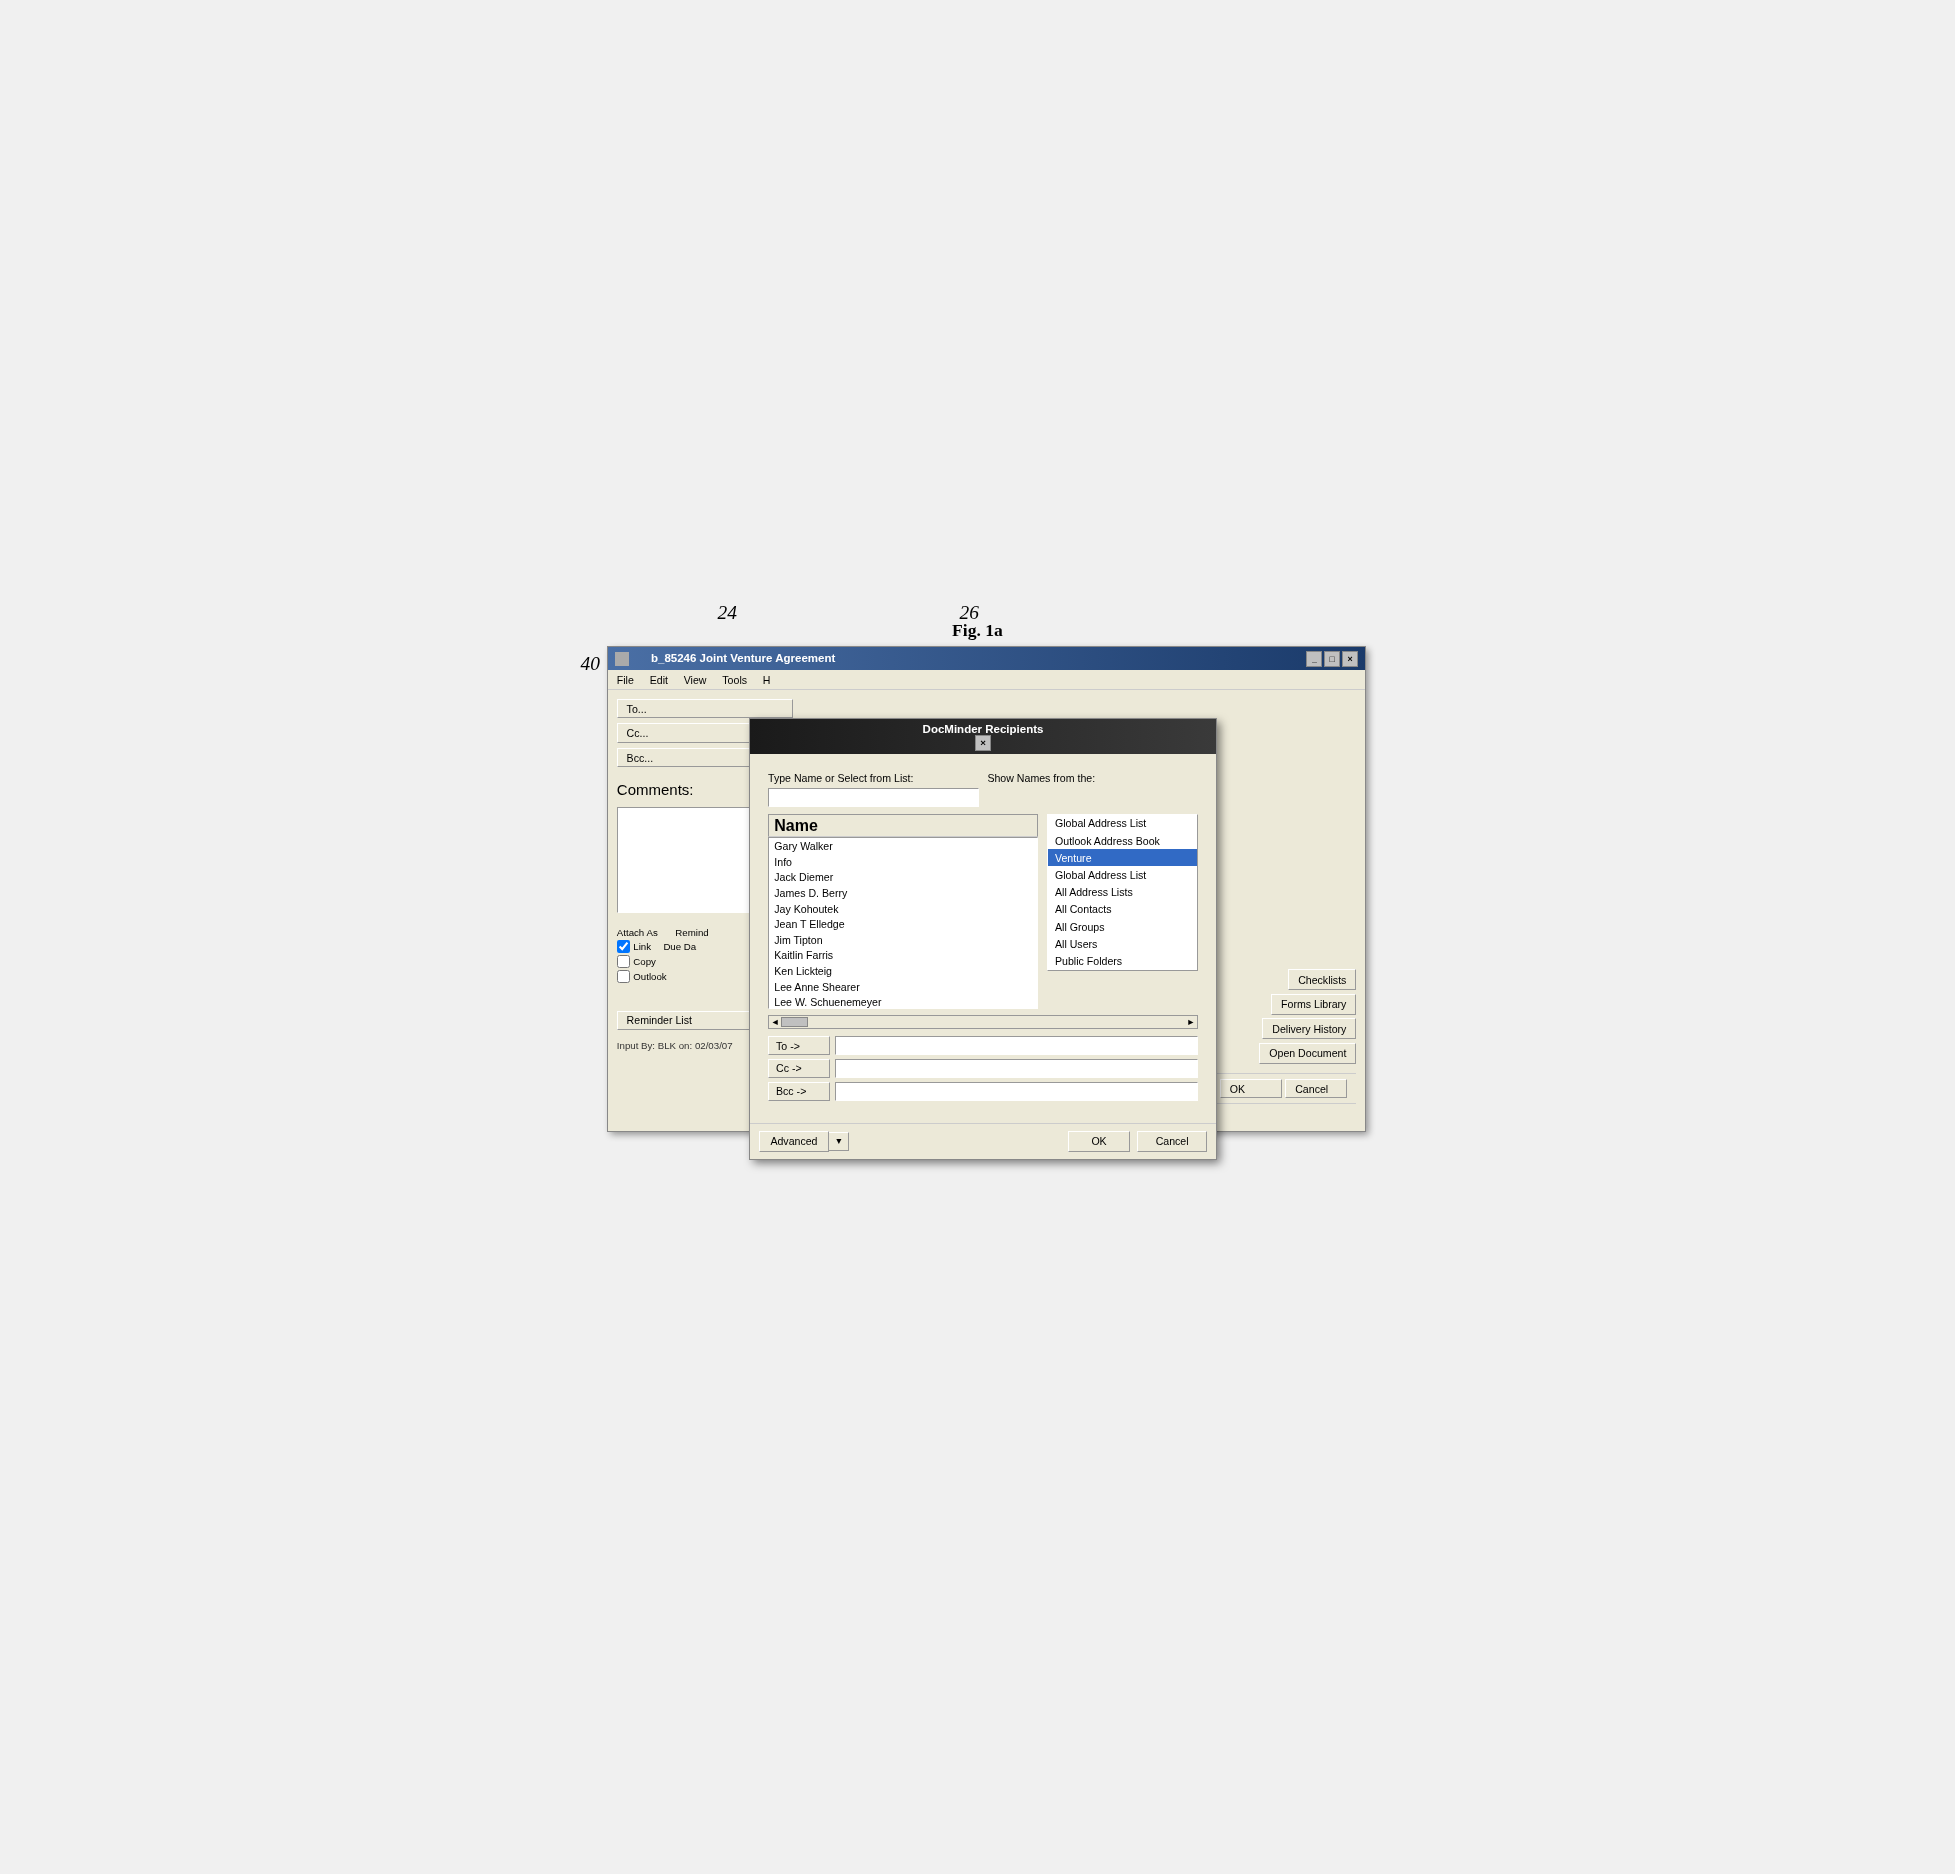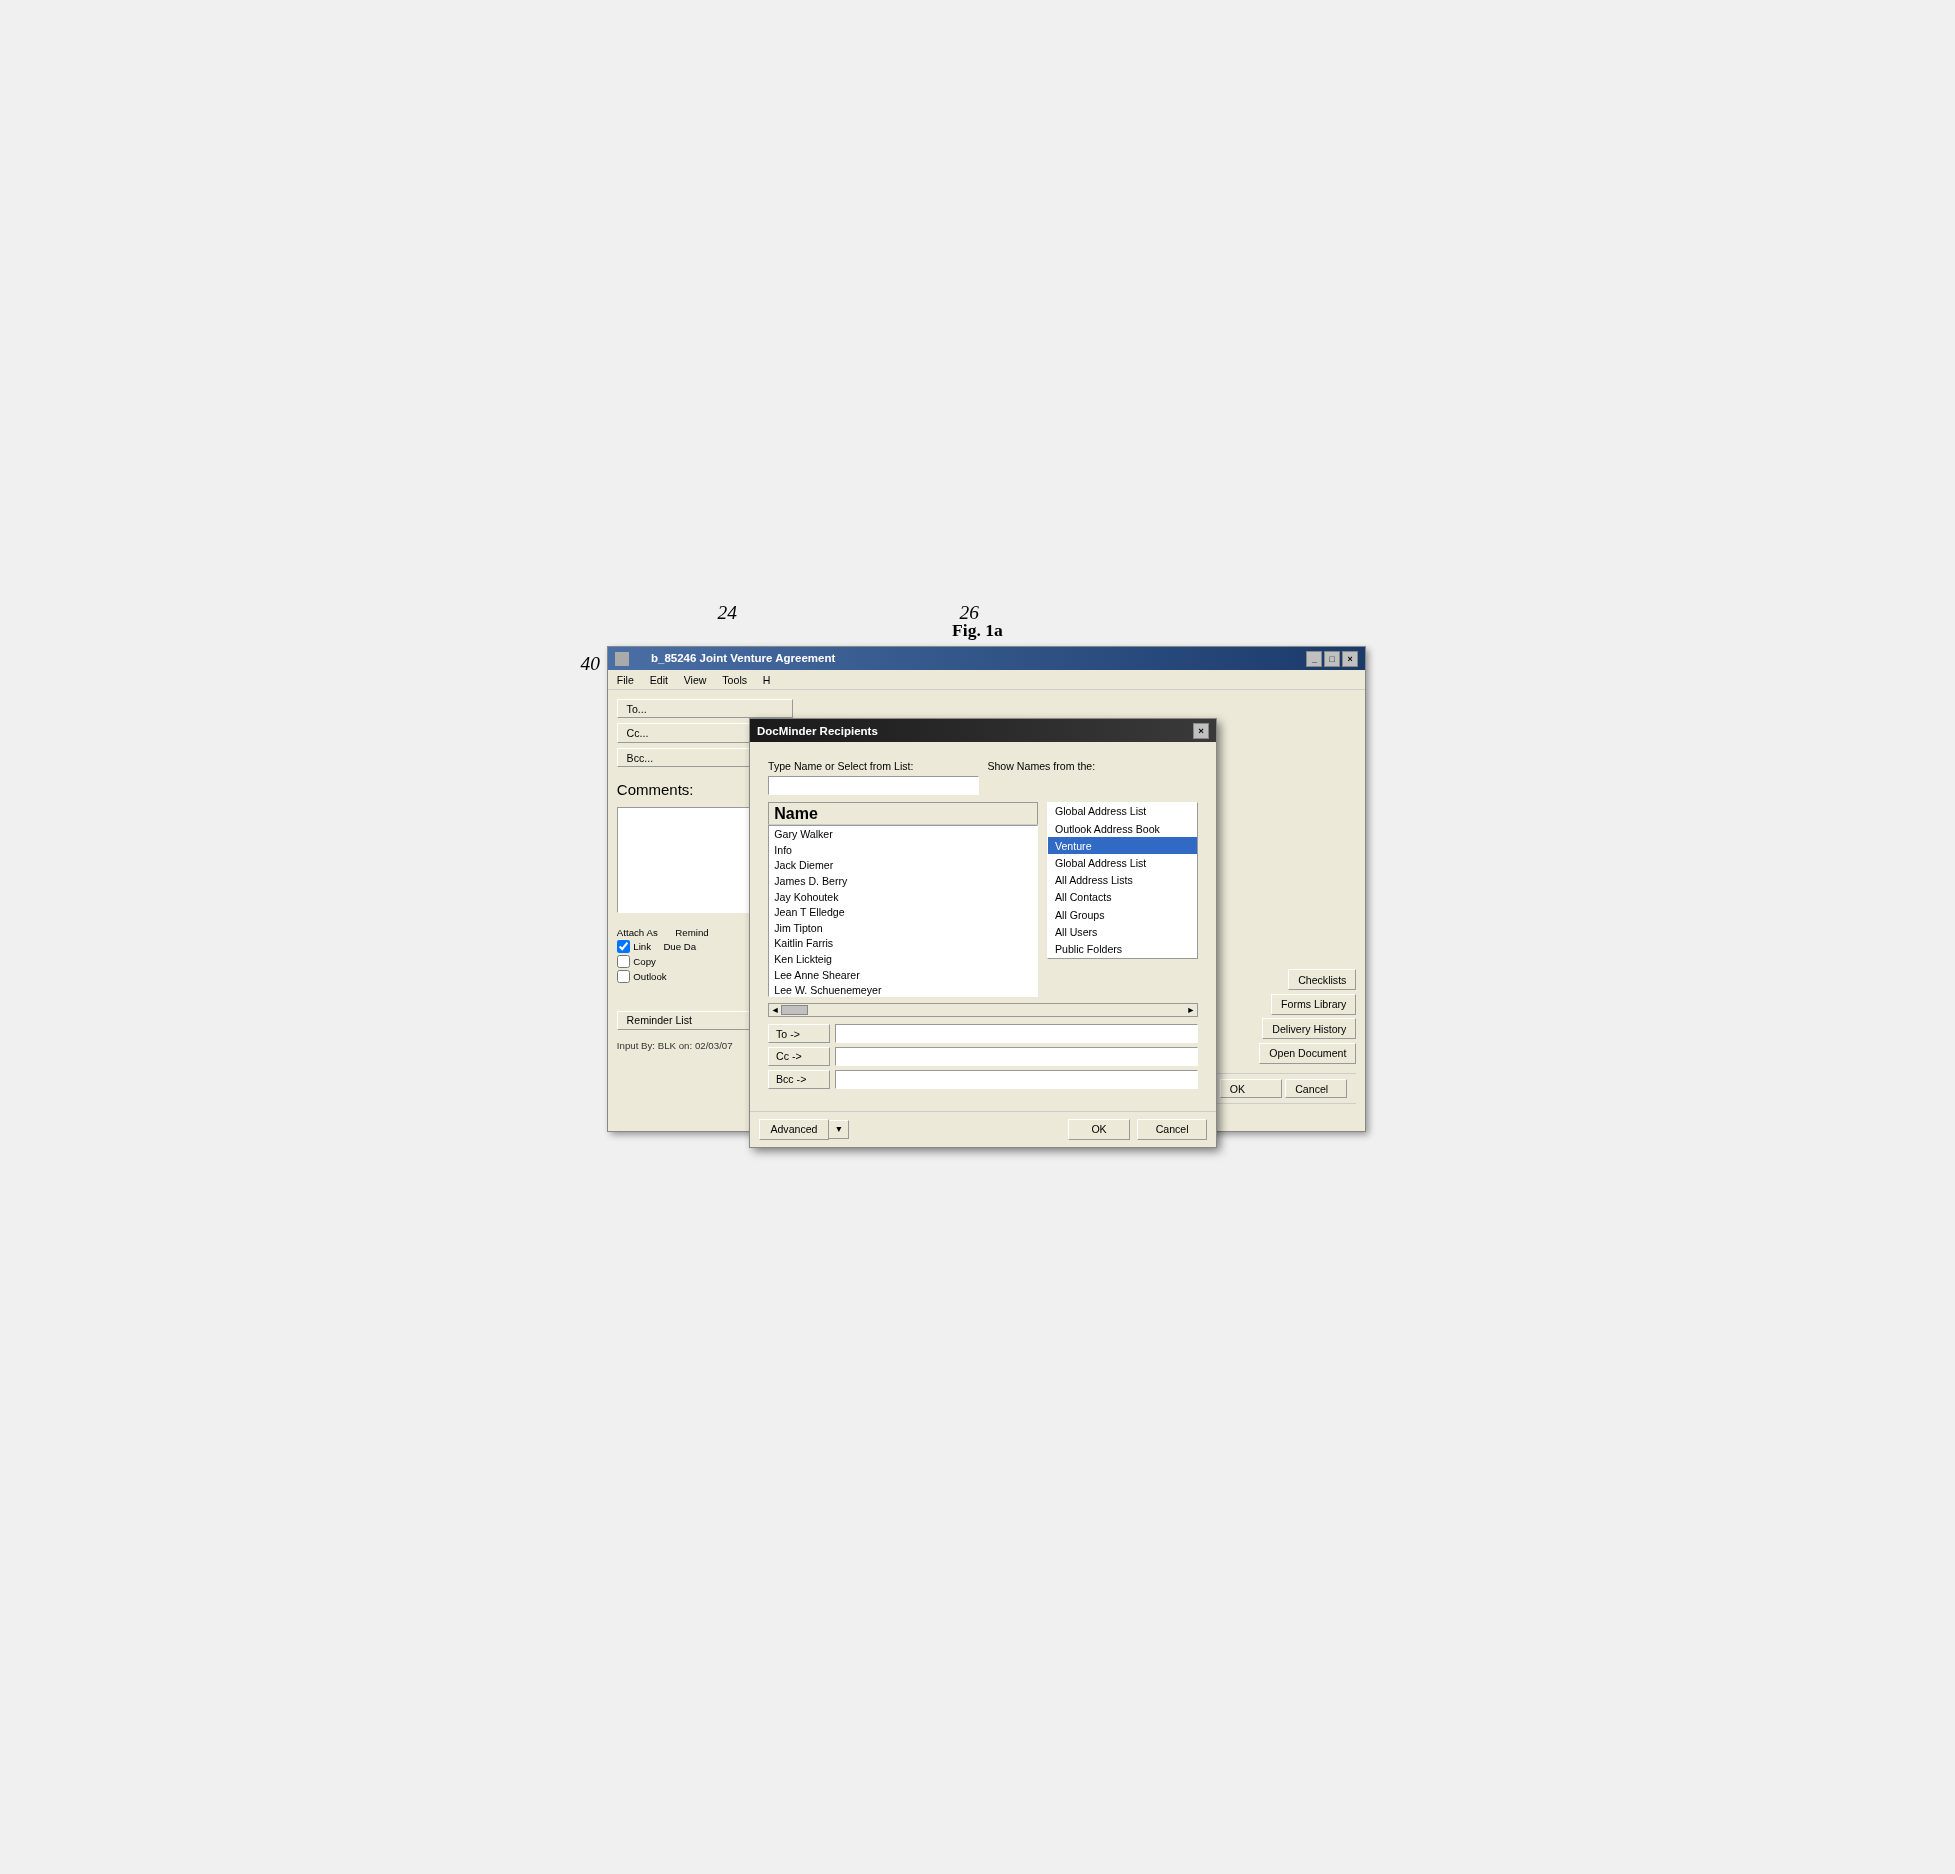--- a/index.html
+++ b/index.html
@@ -195,20 +195,21 @@
 
     .dialog-titlebar {
       background: linear-gradient(to right, #1a1a1a, #3a3a3a);
       color: white;
       padding: 3.5px 7px;
       display: flex;
       align-items: center;
       justify-content: space-between;
       font-size: 11.5px;
       font-weight: bold;
+      flex-direction: column;
     }
 
     .dialog-close-btn {
       width: 16px;
       height: 16px;
       background: #c0c0c0;
       border: 0.9px solid #888;
       display: flex;
       align-items: center;
       justify-content: center;

